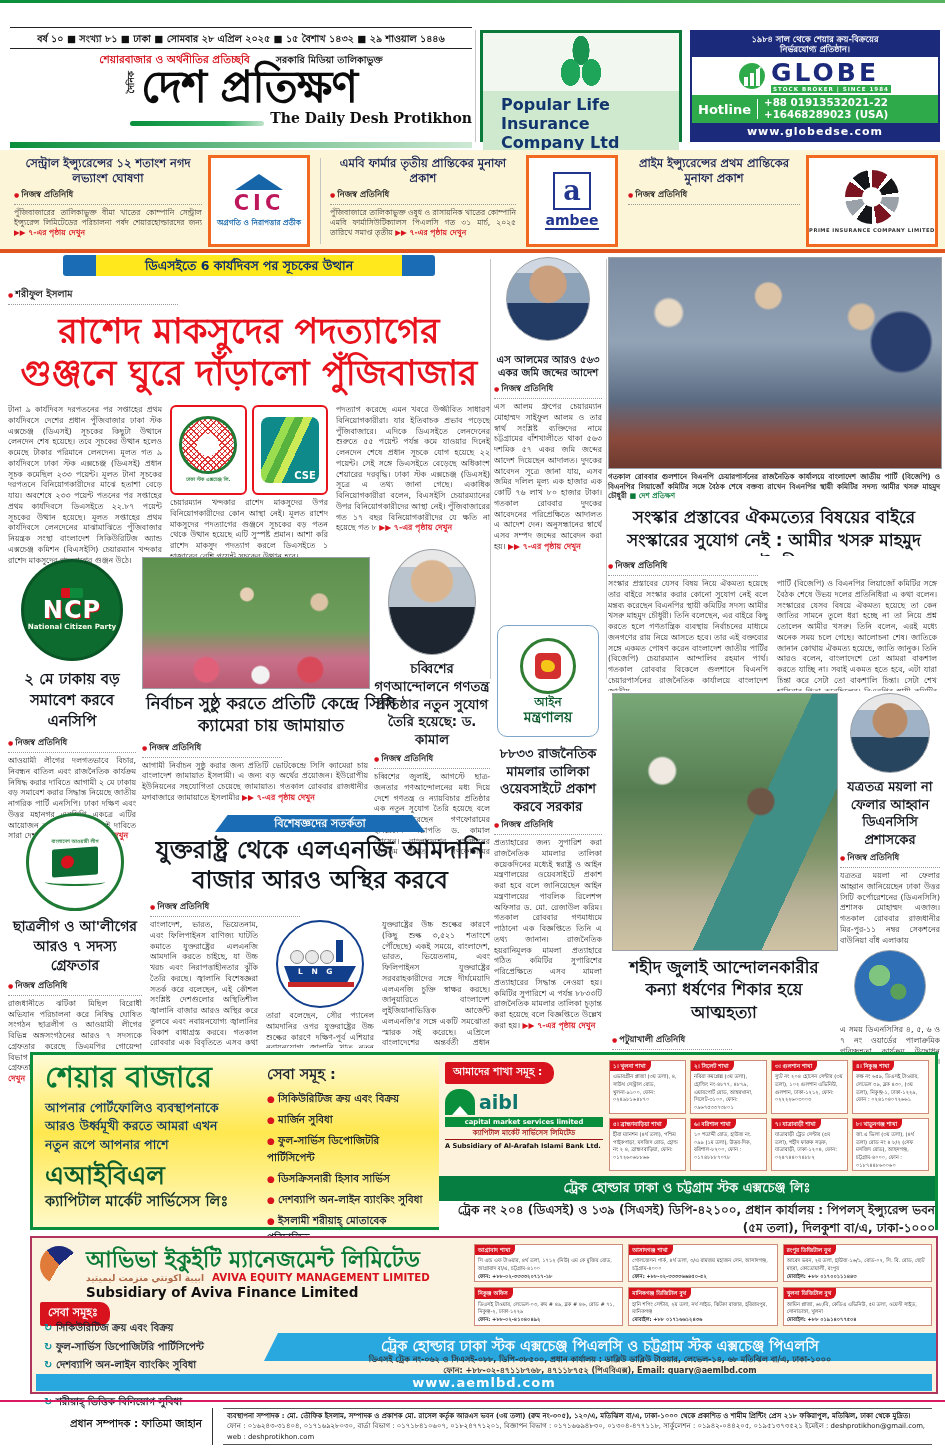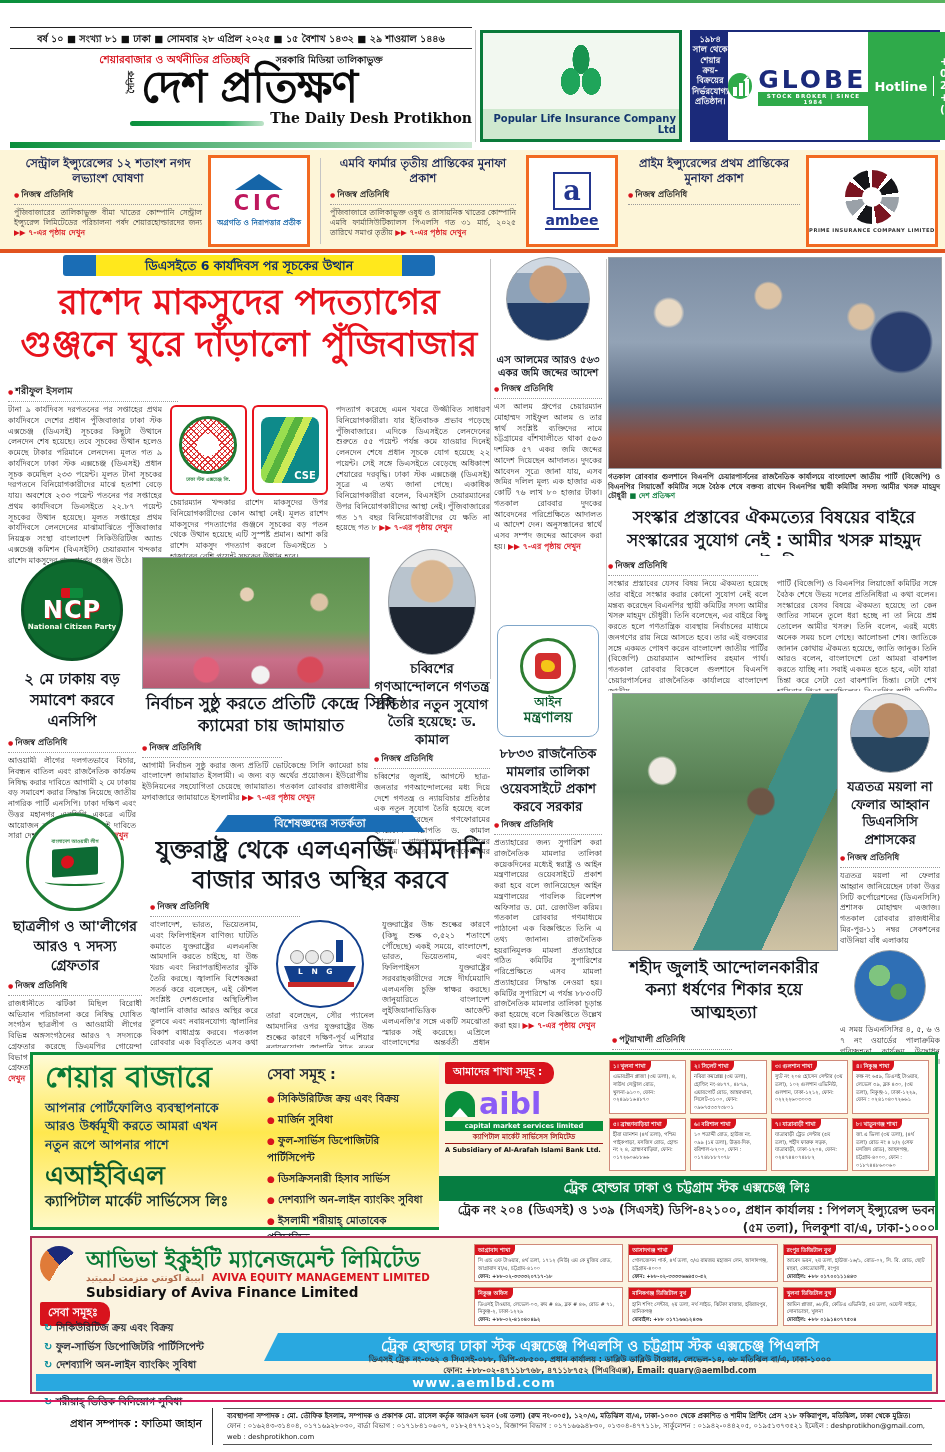--- a/index.html
+++ b/index.html
@@ -52,24 +52,24 @@
       <span style="font-family:'DejaVu Serif','Liberation Serif',serif;font-size:14px;font-weight:700;color:#111;margin-left:6px">The Daily Desh Protikhon</span>
     </div>
   </div>
   <div class="abs" style="left:10px;top:142px;width:462px;height:6px;background:linear-gradient(90deg,#0a8f3c,#cde9d4)"></div>
   <div class="abs vline" style="left:475px;top:30px;height:112px"></div>
 
   <div class="abs" style="left:480px;top:30px;width:202px;height:112px;border:3px solid #0a7a3a;background:#f2f8f0;display:flex;flex-direction:column">
     <div style="flex:1;display:flex;align-items:center;justify-content:center">
       <div style="width:52px;height:58px;background:radial-gradient(ellipse 16px 22px at 30% 68%,#1fa55a 60%,transparent 62%),radial-gradient(ellipse 16px 22px at 70% 68%,#1fa55a 60%,transparent 62%),radial-gradient(ellipse 14px 24px at 50% 30%,#19934f 60%,transparent 62%)"></div>
     </div>
-    <div style="background:#cfe9cf;color:#12356e;font-weight:800;font-size:10px;text-align:right;padding:4px 3px">Popular Life Insurance Company Ltd</div>
-  </div>
-
-  <div class="abs" style="left:690px;top:30px;width:250px;height:112px;border:2px solid #1b2a7a;display:flex;flex-direction:row;background:#fff">
+    <div style="background:#cfe9cf;color:#12356e;font-weight:800;font-size:16px;text-align:left;padding:4px 18px">Popular Life Insurance Company Ltd</div>
+  </div>
+
+  <div class="abs" style="left:690px;top:30px;width:250px;height:112px;border:2px solid #1b2a7a;display:flex;flex-direction:column;background:#fff">
     <div style="background:#1b2a7a;color:#fff;text-align:center;font-size:8.3px;font-weight:700;padding:2px 0;line-height:1.25">
       <div>১৯৮৪ সাল থেকে শেয়ার ক্রয়-বিক্রয়ের</div>
       <div>নির্ভরযোগ্য প্রতিষ্ঠান।</div>
     </div>
     <div style="flex:1;display:flex;align-items:center;justify-content:center;gap:6px">
       <div class="circle" style="width:26px;height:26px;background:#2faa4a;position:relative;overflow:hidden">
         <span style="position:absolute;left:5px;bottom:3px;width:4px;height:9px;background:#fff"></span>
         <span style="position:absolute;left:11px;bottom:3px;width:4px;height:13px;background:#fff"></span>
         <span style="position:absolute;left:17px;bottom:3px;width:4px;height:17px;background:#fff"></span>
         <span style="position:absolute;right:1px;top:-1px;color:#fff;font-weight:800;font-size:11px">↗</span>
@@ -125,25 +125,25 @@
       <div style="font-size:5.2px;font-weight:700;color:#333;letter-spacing:.5px">PRIME INSURANCE COMPANY LIMITED</div>
     </div>
   </div>
 
   <div class="abs" style="left:0;top:253px;width:945px;height:795px">
     <div class="abs vline" style="left:490px;top:6px;height:420px"></div>
     <div class="abs vline" style="left:606px;top:6px;height:420px"></div>
 
     <div class="abs" style="left:8px;top:2px;width:482px">
       <div style="margin:0 auto;width:372px;height:21px;line-height:21px;text-align:center;font-size:12.5px;font-weight:800;color:#0d2d6b;background:linear-gradient(90deg,#1a6db5 0 9%,#ffe81c 9% 91%,#1a6db5 91%);border-radius:3px">ডিএসইতে 6 কার্যদিবস পর সূচকের উত্থান</div>
-      <div style="font-size:35px;font-weight:900;color:#e8131d;text-align:center;line-height:1.2;margin-top:5px;height:92px;overflow:hidden">রাশেদ মাকসুদের পদত্যাগের গুঞ্জনে ঘুরে দাঁড়ালো পুঁজিবাজার</div>
       <div style="margin-top:6px">
         <span class="byline" style="font-size:9.5px">শরীফুল ইসলাম</span>
         <div class="rule-dot" style="width:170px"></div>
       </div>
+      <div style="font-size:35px;font-weight:900;color:#e8131d;text-align:center;line-height:1.2;margin-top:5px;height:92px;overflow:hidden">রাশেদ মাকসুদের পদত্যাগের গুঞ্জনে ঘুরে দাঁড়ালো পুঁজিবাজার</div>
       <div style="display:flex;gap:8px;margin-top:3px;height:162px;overflow:hidden">
         <div class="body-txt" style="width:156px">টানা ৯ কার্যদিবস দরপতনের পর সপ্তাহের প্রথম কার্যদিবসে দেশের প্রধান পুঁজিবাজার ঢাকা স্টক এক্সচেঞ্জ (ডিএসই) সূচকের কিছুটা উত্থানে লেনদেন শেষ হয়েছে। তবে সূচকের উত্থান হলেও কমেছে টাকার পরিমানে লেনদেন। মূলত গত ৯ কার্যদিবসে ঢাকা স্টক এক্সচেঞ্জ (ডিএসই) প্রধান সূচক কমেছিল ২৩৩ পয়েন্ট। মূলত টানা সূচকের দরপতনে বিনিয়োগকারীদের মাঝে হতাশা বেড়ে যায়। অবশেষে ২৩৩ পয়েন্ট পতনের পর সপ্তাহের প্রথম কার্যদিবসে ডিএসইতে ২২.৮৭ পয়েন্ট সূচকের উত্থান হয়েছে। মূলত সপ্তাহের প্রথম কার্যদিবসে লেনদেনের মাঝামাঝিতে পুঁজিবাজার নিয়ন্ত্রক সংস্থা বাংলাদেশ সিকিউরিটিজ অ্যান্ড এক্সচেঞ্জ কমিশন (বিএসইসি) চেয়ারম্যান খন্দকার রাশেদ মাকসুদের পদত্যাগের গুঞ্জন উঠে।</div>
         <div style="width:158px">
           <div style="display:flex;gap:5px;justify-content:center">
             <div style="width:74px;height:86px;border:2px solid #e8131d;border-radius:6px;background:#fff;display:flex;flex-direction:column;align-items:center;justify-content:center;gap:2px">
               <div class="circle" style="width:52px;height:52px;border:3px solid #1e7a34;background:radial-gradient(circle at 50% 50%,#fff 0 30%,transparent 31%),repeating-linear-gradient(45deg,#d33 0 1px,transparent 1px 4px),repeating-linear-gradient(-45deg,#d33 0 1px,transparent 1px 4px)"></div>
               <div style="font-size:4.8px;color:#1e7a34;font-weight:700">ঢাকা স্টক এক্সচেঞ্জ লি.</div>
             </div>
             <div style="width:74px;height:86px;border:2px solid #e8131d;border-radius:6px;background:#fff;display:flex;align-items:center;justify-content:center">
               <div style="width:58px;height:66px;border-radius:8px;background:linear-gradient(115deg,#0e8a8a 0 28%,#9ade4f 28% 38%,#57b33e 38% 48%,#cdeb57 48% 58%,#0e8a8a 58%);position:relative">
@@ -302,21 +302,21 @@
       </div>
     </div>
     <div style="flex:1;background:#fdf3dc;display:flex;flex-direction:column">
       <div style="flex:1;display:flex;padding:5px 6px;gap:6px">
         <div style="width:158px">
           <div class="badge" style="font-size:10.5px">আমাদের শাখা সমূহ :</div>
           <div style="display:flex;align-items:center;gap:4px;margin-top:5px">
             <div style="width:30px;height:26px;background:#0a8f3c;border-radius:14px 14px 0 0;display:flex;align-items:flex-end;justify-content:center">
               <div style="width:16px;height:9px;background:#fff;clip-path:polygon(50% 0,100% 100%,0 100%)"></div>
             </div>
-            <div style="font-size:30px;font-weight:900;color:#8b5cf6;line-height:1">aibl</div>
+            <div style="font-size:19px;font-weight:900;color:#0f766e;line-height:1">aibl</div>
           </div>
           <div style="background:#0a8f3c;color:#fff;font-size:6.8px;font-weight:700;text-align:center;padding:1px 0;margin-top:2px">capital market services limited</div>
           <div style="color:#a01414;font-size:7px;font-weight:700;text-align:center;border-bottom:1px solid #a01414">ক্যাপিটাল মার্কেট সার্ভিসেস লিমিটেড</div>
           <div style="color:#111;font-size:6.6px;font-weight:700;margin-top:2px">A Subsidiary of Al-Arafah Islami Bank Ltd.</div>
         </div>
         <div style="flex:1;display:grid;grid-template-columns:repeat(4,1fr);grid-auto-rows:1fr;gap:4px">
           <div class="card"><span class="ct">১। খুলনা শাখা</span><div class="cb">এভারগ্রীন প্লাজা (৩য় তলা), ৪, সাউথ সেন্ট্রাল রোড, খুলনা-৯১০০, ফোন: ০২৪৯৮১৬৪৮৭০</div></div>
           <div class="card"><span class="ct">২। সিলেট শাখা</span><div class="cb">নবিবা কমপ্লেক্স (৩য় তলা), হোল্ডিং নং-৪৮৭৭, ৪৮৭৯, এয়ারপোর্ট রোড, আম্বরখানা, সিলেট-৩১০০, ফোন: ০৯৬৭৫৩৩৭৩৮০১</div></div>
           <div class="card"><span class="ct">৩। গুলশান শাখা</span><div class="cb">স্যুট নং ২০৪ হোসেন সেন্টার (৩য় তলা), ১০২ গুলশান এভিনিউ, গুলশান, ঢাকা-১২১২, ফোন: ০২২২২৬০৩০০৩</div></div>
           <div class="card"><span class="ct">৪। নিকুঞ্জ শাখা</span><div class="cb">কক্ষ নং ৬৫৯, ডিএসই টাওয়ার, লেভেল ৩৯, ব্লক ৪৩০, (৩য় তলা), নিকুঞ্জ-১, ঢাকা-১২২৯, ফোন : ০২৪১০৪০৭২৬৬১</div></div>

